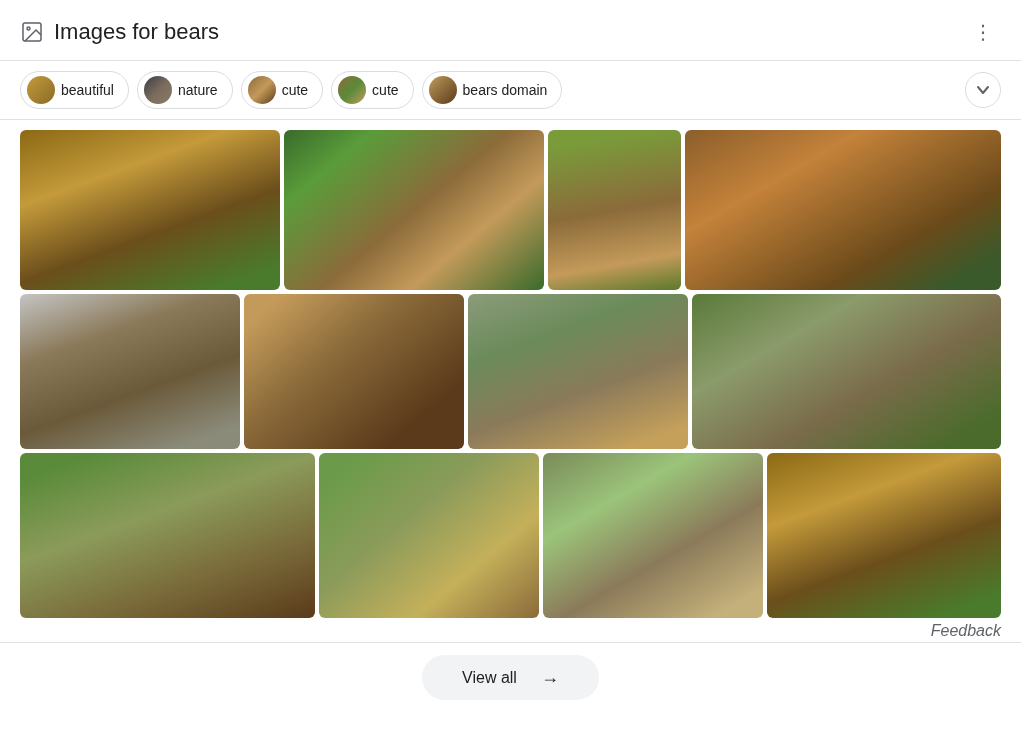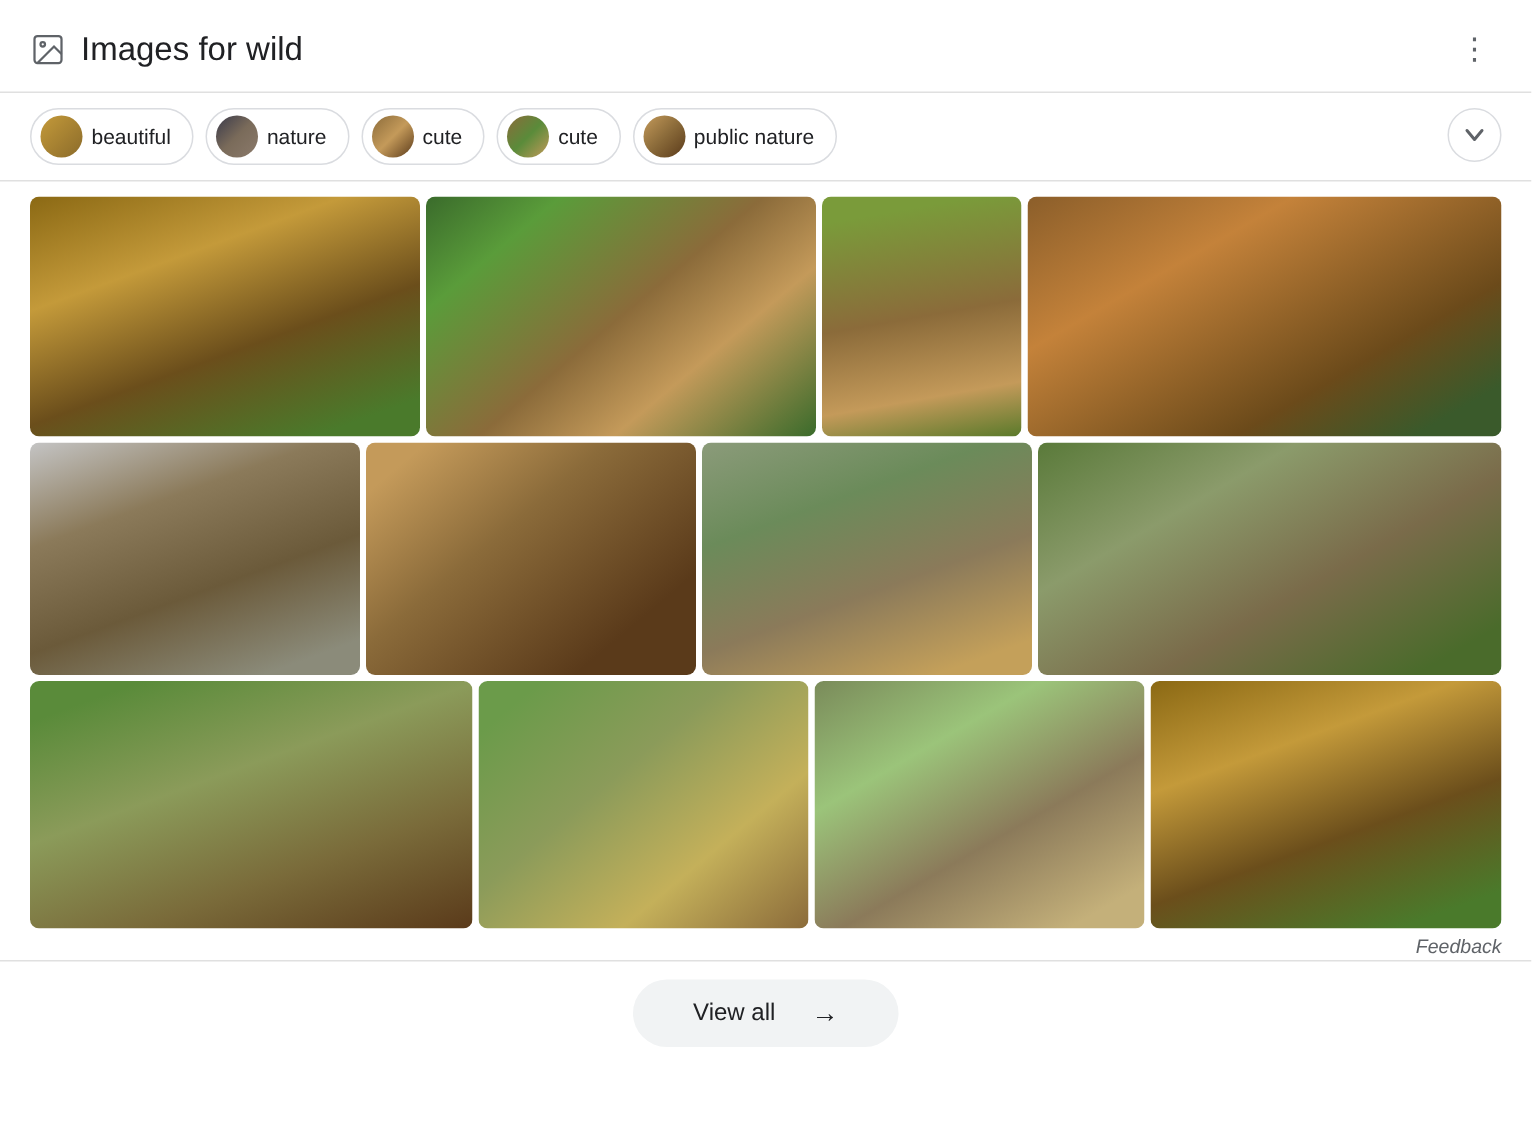--- a/index.html
+++ b/index.html
@@ -34,20 +34,21 @@
       color: #5f6368;
       cursor: pointer;
       padding: 4px 8px;
       border-radius: 50%;
       display: flex;
       align-items: center;
     }
 
     .chips-row {
       display: flex;
+      align-items: center;
       padding: 10px 20px;
       gap: 8px;
       border-bottom: 1px solid #e0e0e0;
     }
     .chip {
       display: flex;
       align-items: center;
       gap: 6px;
       border: 1px solid #dadce0;
       border-radius: 50px;
@@ -145,21 +146,21 @@
     .b6  { background: linear-gradient(140deg, #C49A5A 10%, #8B6B3A 40%, #5A3A1A 80%); }
     .b7  { background: linear-gradient(160deg, #8B9B7A 0%, #6B8B5A 30%, #8B7A5A 60%, #C4A05A 90%); }
     .b8  { background: linear-gradient(150deg, #5A7A3A 0%, #8B9B6B 30%, #7A6B4A 60%, #4A6B2B 90%); }
     .b9  { background: linear-gradient(160deg, #5A8B3A 10%, #8B9B5A 40%, #7A6B3A 70%, #5A3A1A 100%); }
     .b10 { background: linear-gradient(140deg, #6B9B4A 10%, #8B9B5A 40%, #C4B05A 70%, #8B6B3A 100%); }
     .b11 { background: linear-gradient(150deg, #7A8B5A 0%, #9BC47A 30%, #8B7A5A 60%, #C4B07A 90%); }
 
     .feedback-row {
       text-align: right;
       padding: 4px 20px 2px 0;
-      font-size: 13px;
+      font-size: 16px;
       color: #5f6368;
       font-style: italic;
       cursor: pointer;
     }
 
     .view-all-bar {
       padding: 12px 20px 16px 20px;
       border-top: 1px solid #e0e0e0;
       display: flex;
       justify-content: center;
@@ -190,21 +191,21 @@
 <body>
 
 <div class="header">
   <div class="header-icon">
     <svg viewBox="0 0 24 24" fill="none" stroke="#5f6368" stroke-width="1.5">
       <rect x="3" y="3" width="18" height="18" rx="2" ry="2"></rect>
       <circle cx="8.5" cy="8.5" r="1.5"></circle>
       <polyline points="21,15 16,10 5,21"></polyline>
     </svg>
   </div>
-  <span class="header-title">Images for wild</span>
+  <span class="header-title">Images for bears</span>
   <div class="header-more">
     <span>⋮</span>
   </div>
 </div>
 
 <div class="chips-row">
 
   <div class="chip">
     <div class="chip-thumb ct1"></div>
     <span class="chip-label">beautiful</span>
@@ -220,21 +221,21 @@
     <span class="chip-label">cute</span>
   </div>
 
   <div class="chip">
     <div class="chip-thumb ct4"></div>
     <span class="chip-label">cute</span>
   </div>
 
   <div class="chip">
     <div class="chip-thumb ct5"></div>
-    <span class="chip-label">public nature</span>
+    <span class="chip-label">bears domain</span>
   </div>
 
   <div class="chips-expand">
     <svg width="16" height="16" viewBox="0 0 16 16" fill="#5f6368">
       <path d="M3 5 L8 11 L13 5" stroke="#5f6368" stroke-width="2" fill="none" stroke-linecap="round" stroke-linejoin="round"></path>
     </svg>
   </div>
 </div>
 
 <div class="images-grid">

